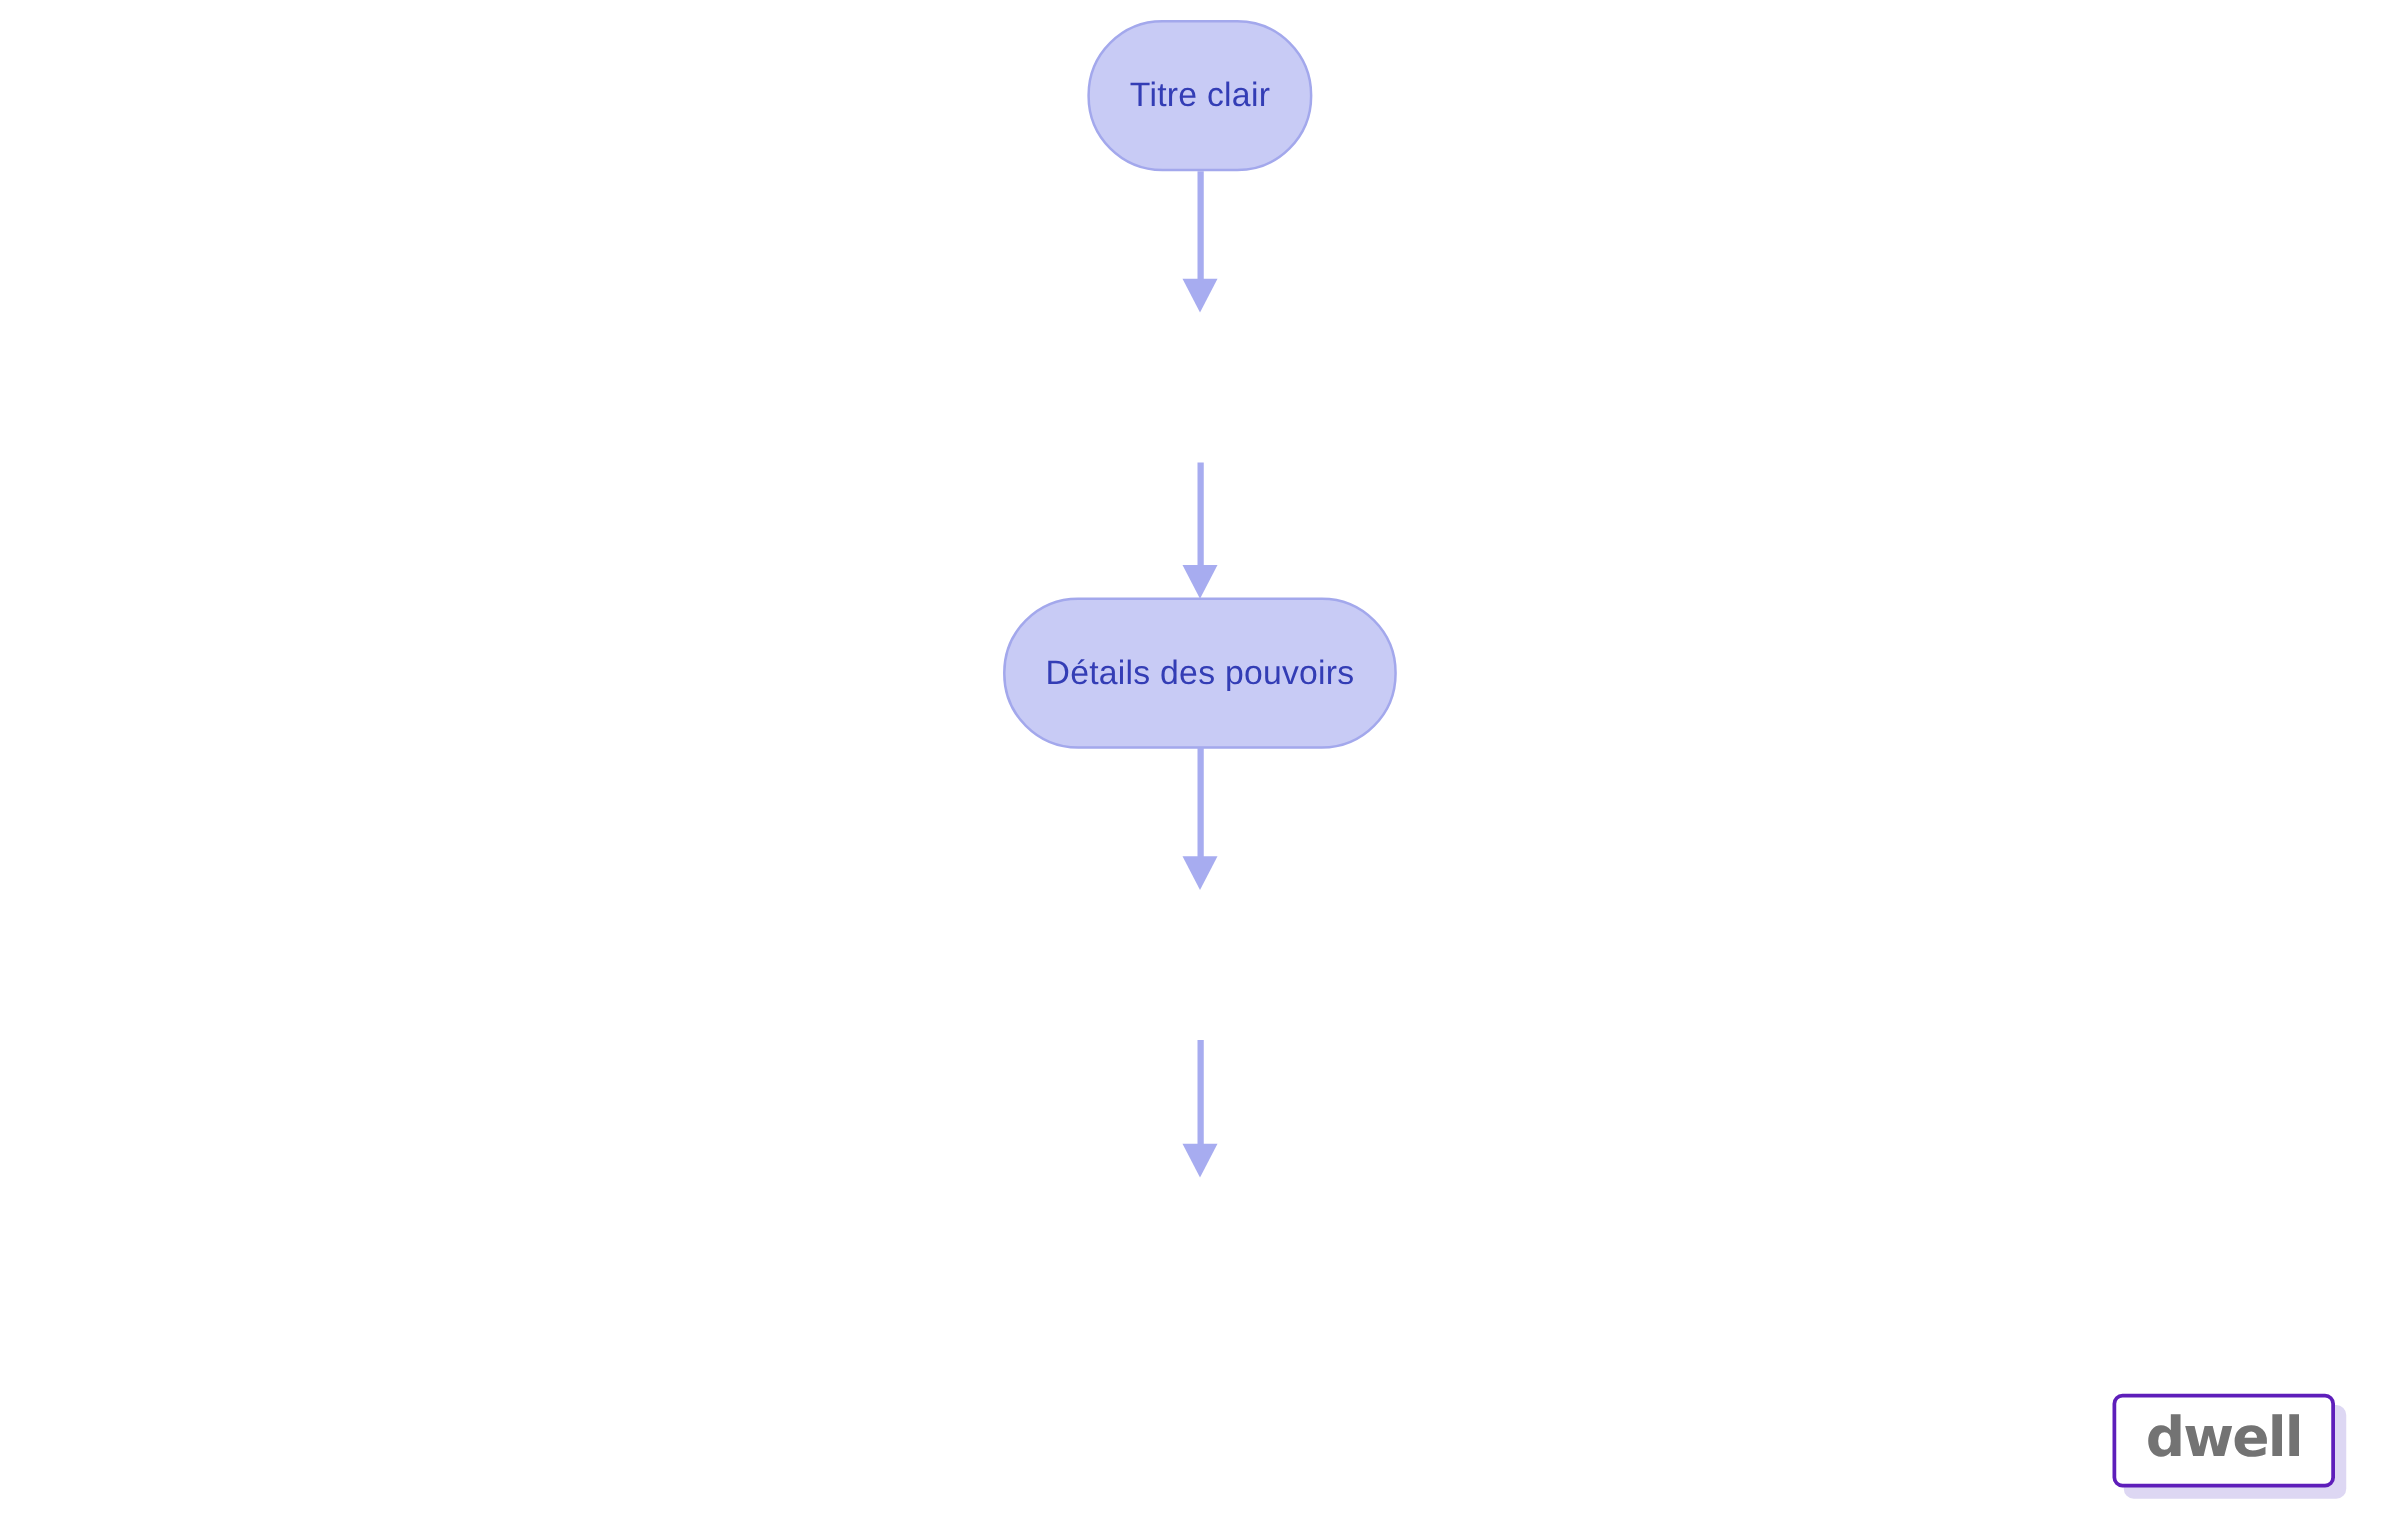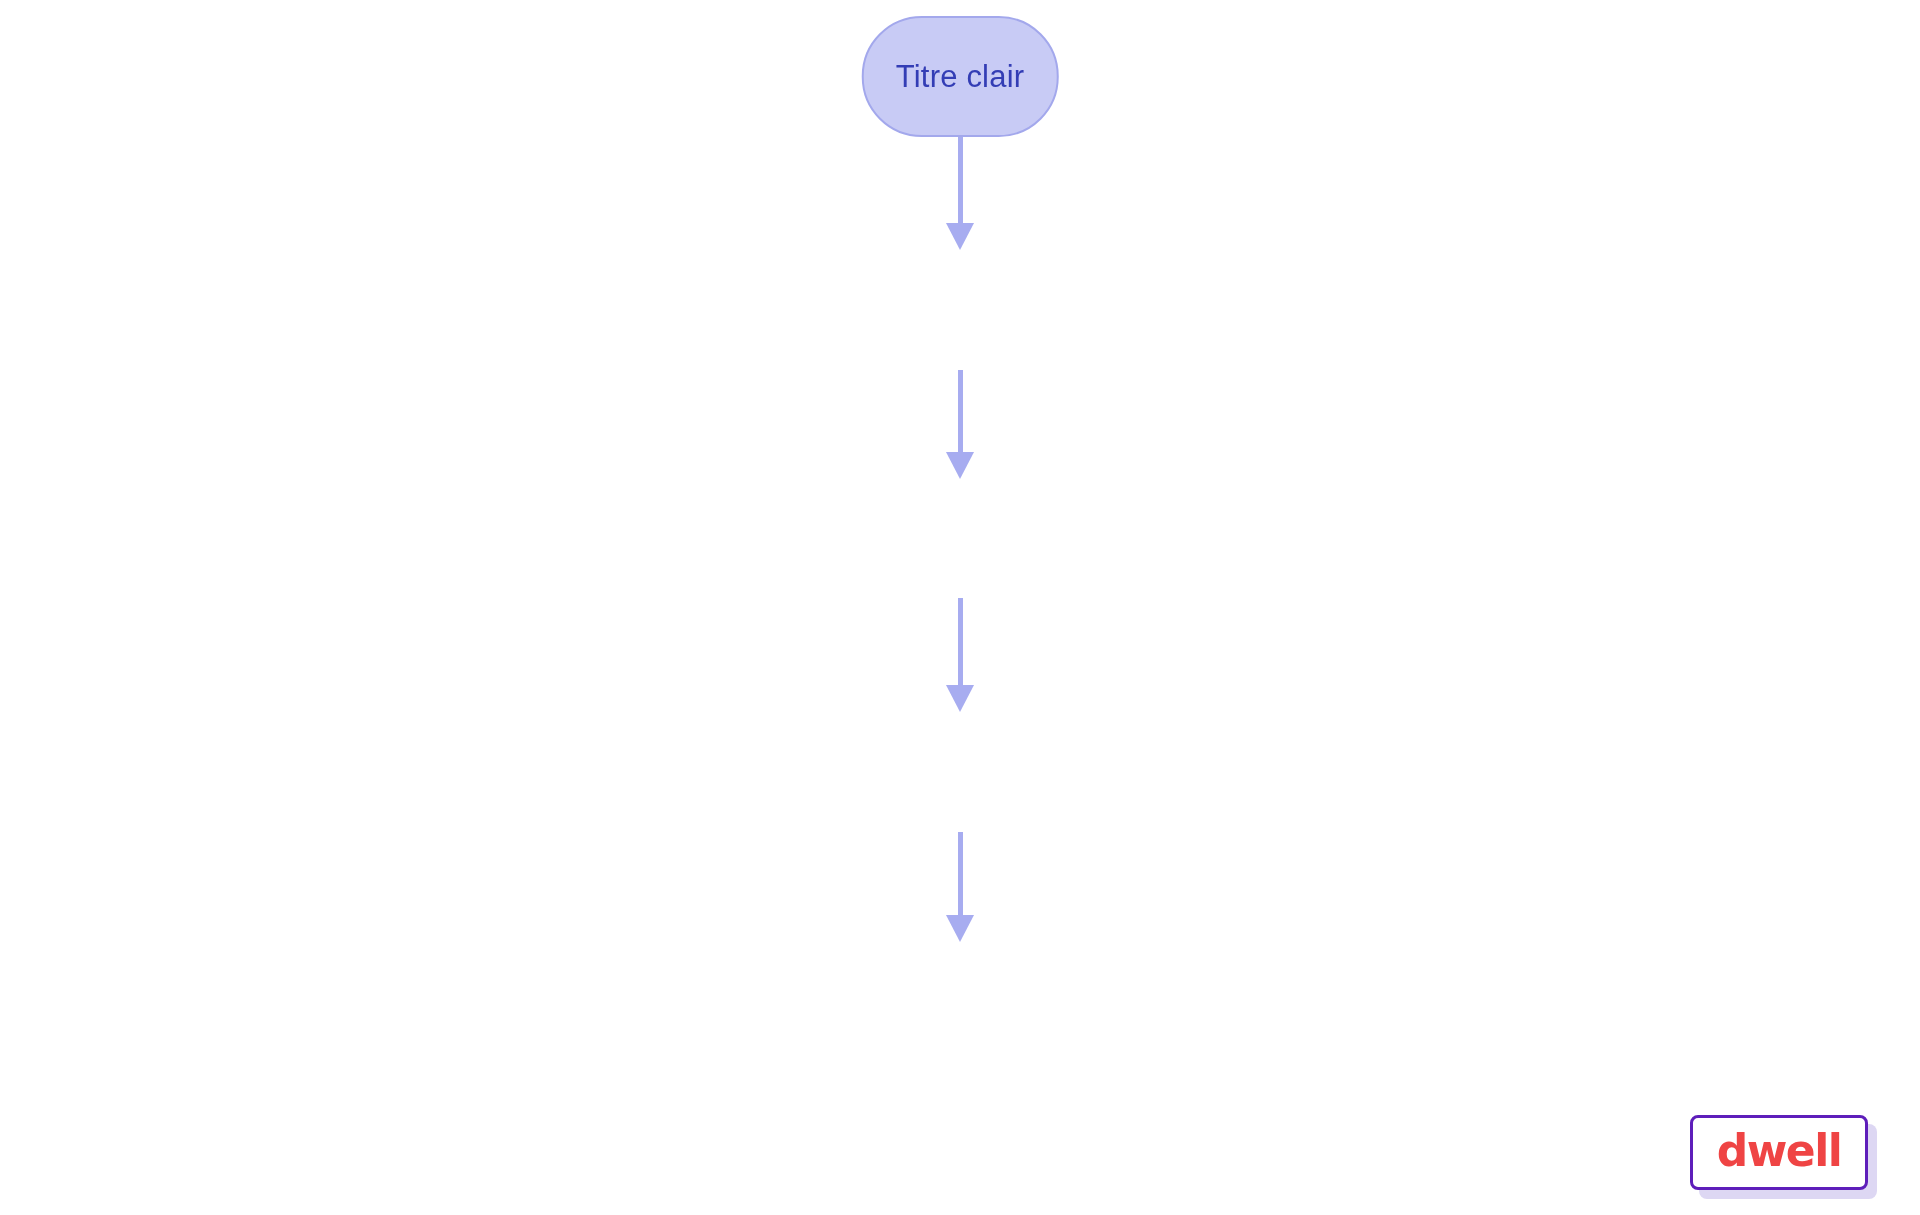--- a/index.html
+++ b/index.html
@@ -28,21 +28,21 @@
     border: 2px solid #a3a8ec;
     border-radius: 60px;
     display: flex;
     align-items: center;
     justify-content: center;
     box-sizing: border-box;
     white-space: nowrap;
   }
   .node .node-label {
     color: #333db5;
-    font-size: 31px;
+    font-size: 27px;
     font-weight: 400;
     letter-spacing: 0.2px;
   }
   .n1 { top: 16px; }
   .n2 { top: 250px; }
   .n3 { top: 478px; }
   .n4 { top: 712px; }
   .n5 { top: 942px; }
 
   
@@ -81,21 +81,21 @@
     background: #ffffff;
     border: 3px solid #5e1eba;
     border-radius: 8px;
     box-shadow: 9px 9px 0 0 #ddd7f3;
     display: flex;
     align-items: center;
     justify-content: center;
     box-sizing: border-box;
   }
   .logo-badge .logo-text {
-    color: #ef4444;
+    color: #737373;
     font-family: "DejaVu Sans", sans-serif;
     font-size: 44px;
     font-weight: bold;
     letter-spacing: -1.5px;
     line-height: 1;
     padding-bottom: 4px;
   }
 </style>
 </head>
 <body>
@@ -106,20 +106,23 @@
     <span class="node-label">Titre clair</span>
   </div>
 
   <div class="arrow-line l1"></div>
   <div class="arrow-head h1"></div>
 
 
   <div class="arrow-line l2"></div>
   <div class="arrow-head h2"></div>
 
+  <div class="node n3">
+    <span class="node-label">Détails des pouvoirs</span>
+  </div>
 
   <div class="arrow-line l3"></div>
   <div class="arrow-head h3"></div>
 
 
   <div class="arrow-line l4"></div>
   <div class="arrow-head h4"></div>
 
 
   <div class="logo-badge">

